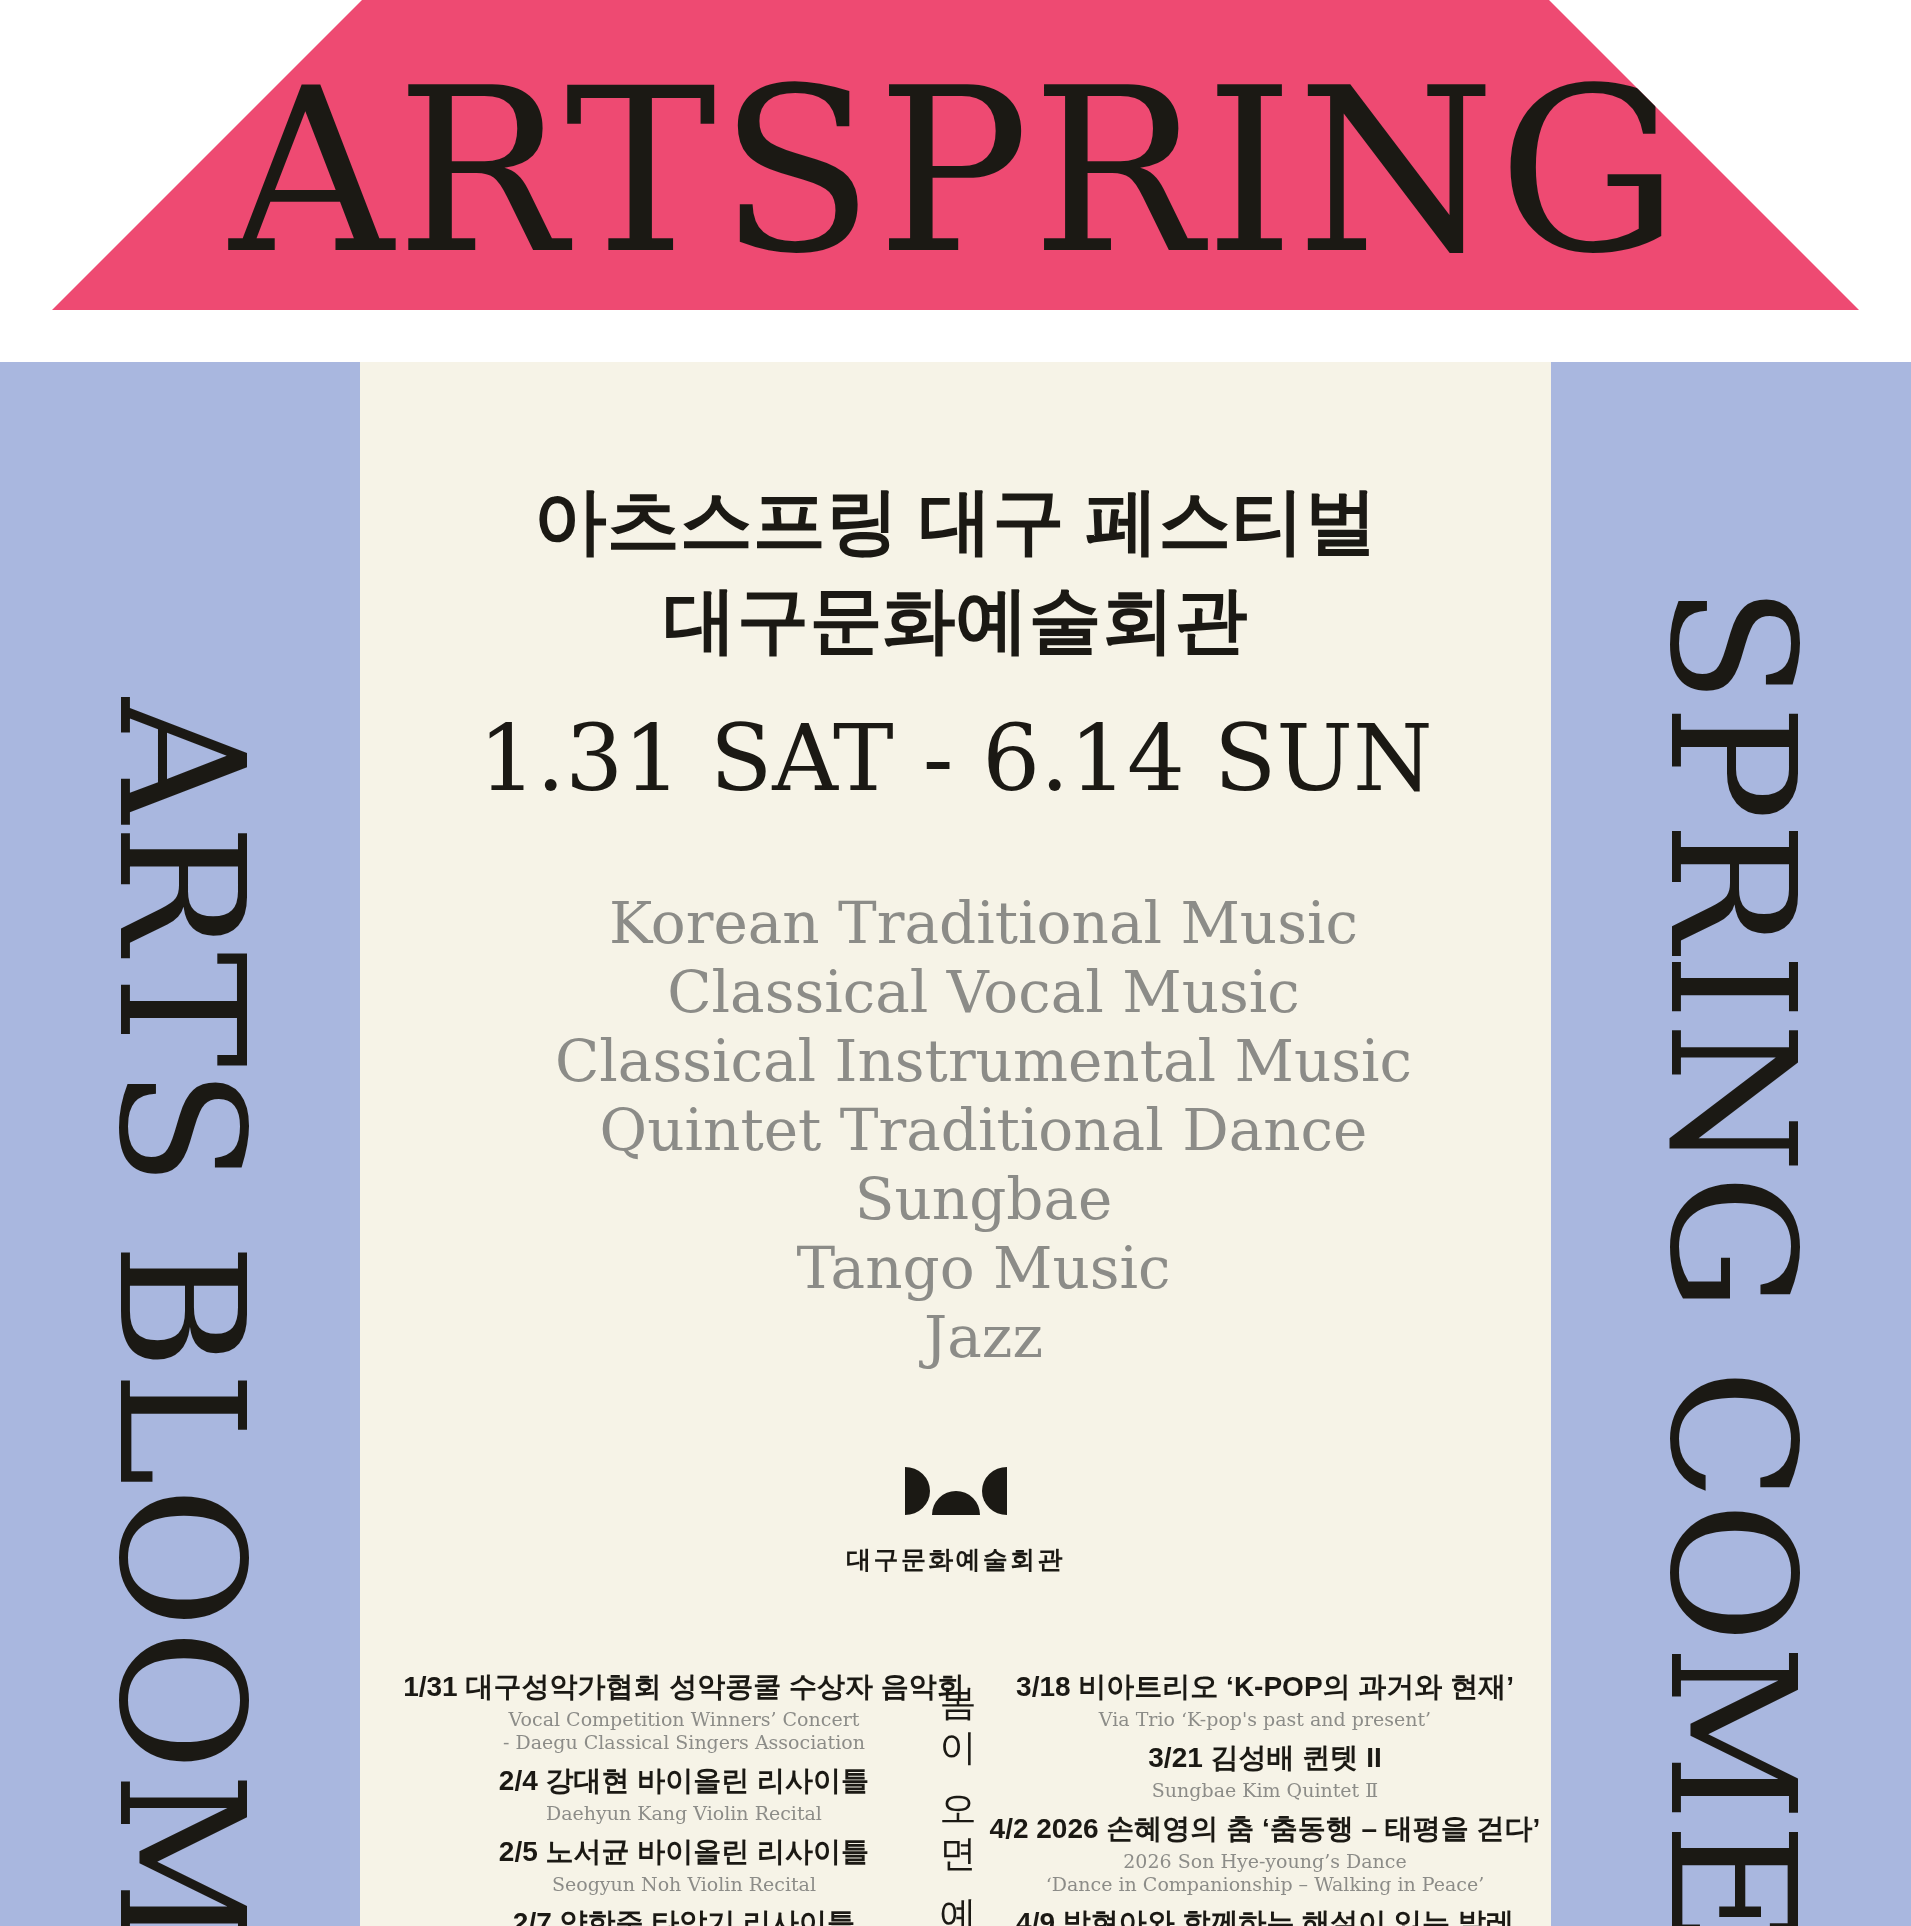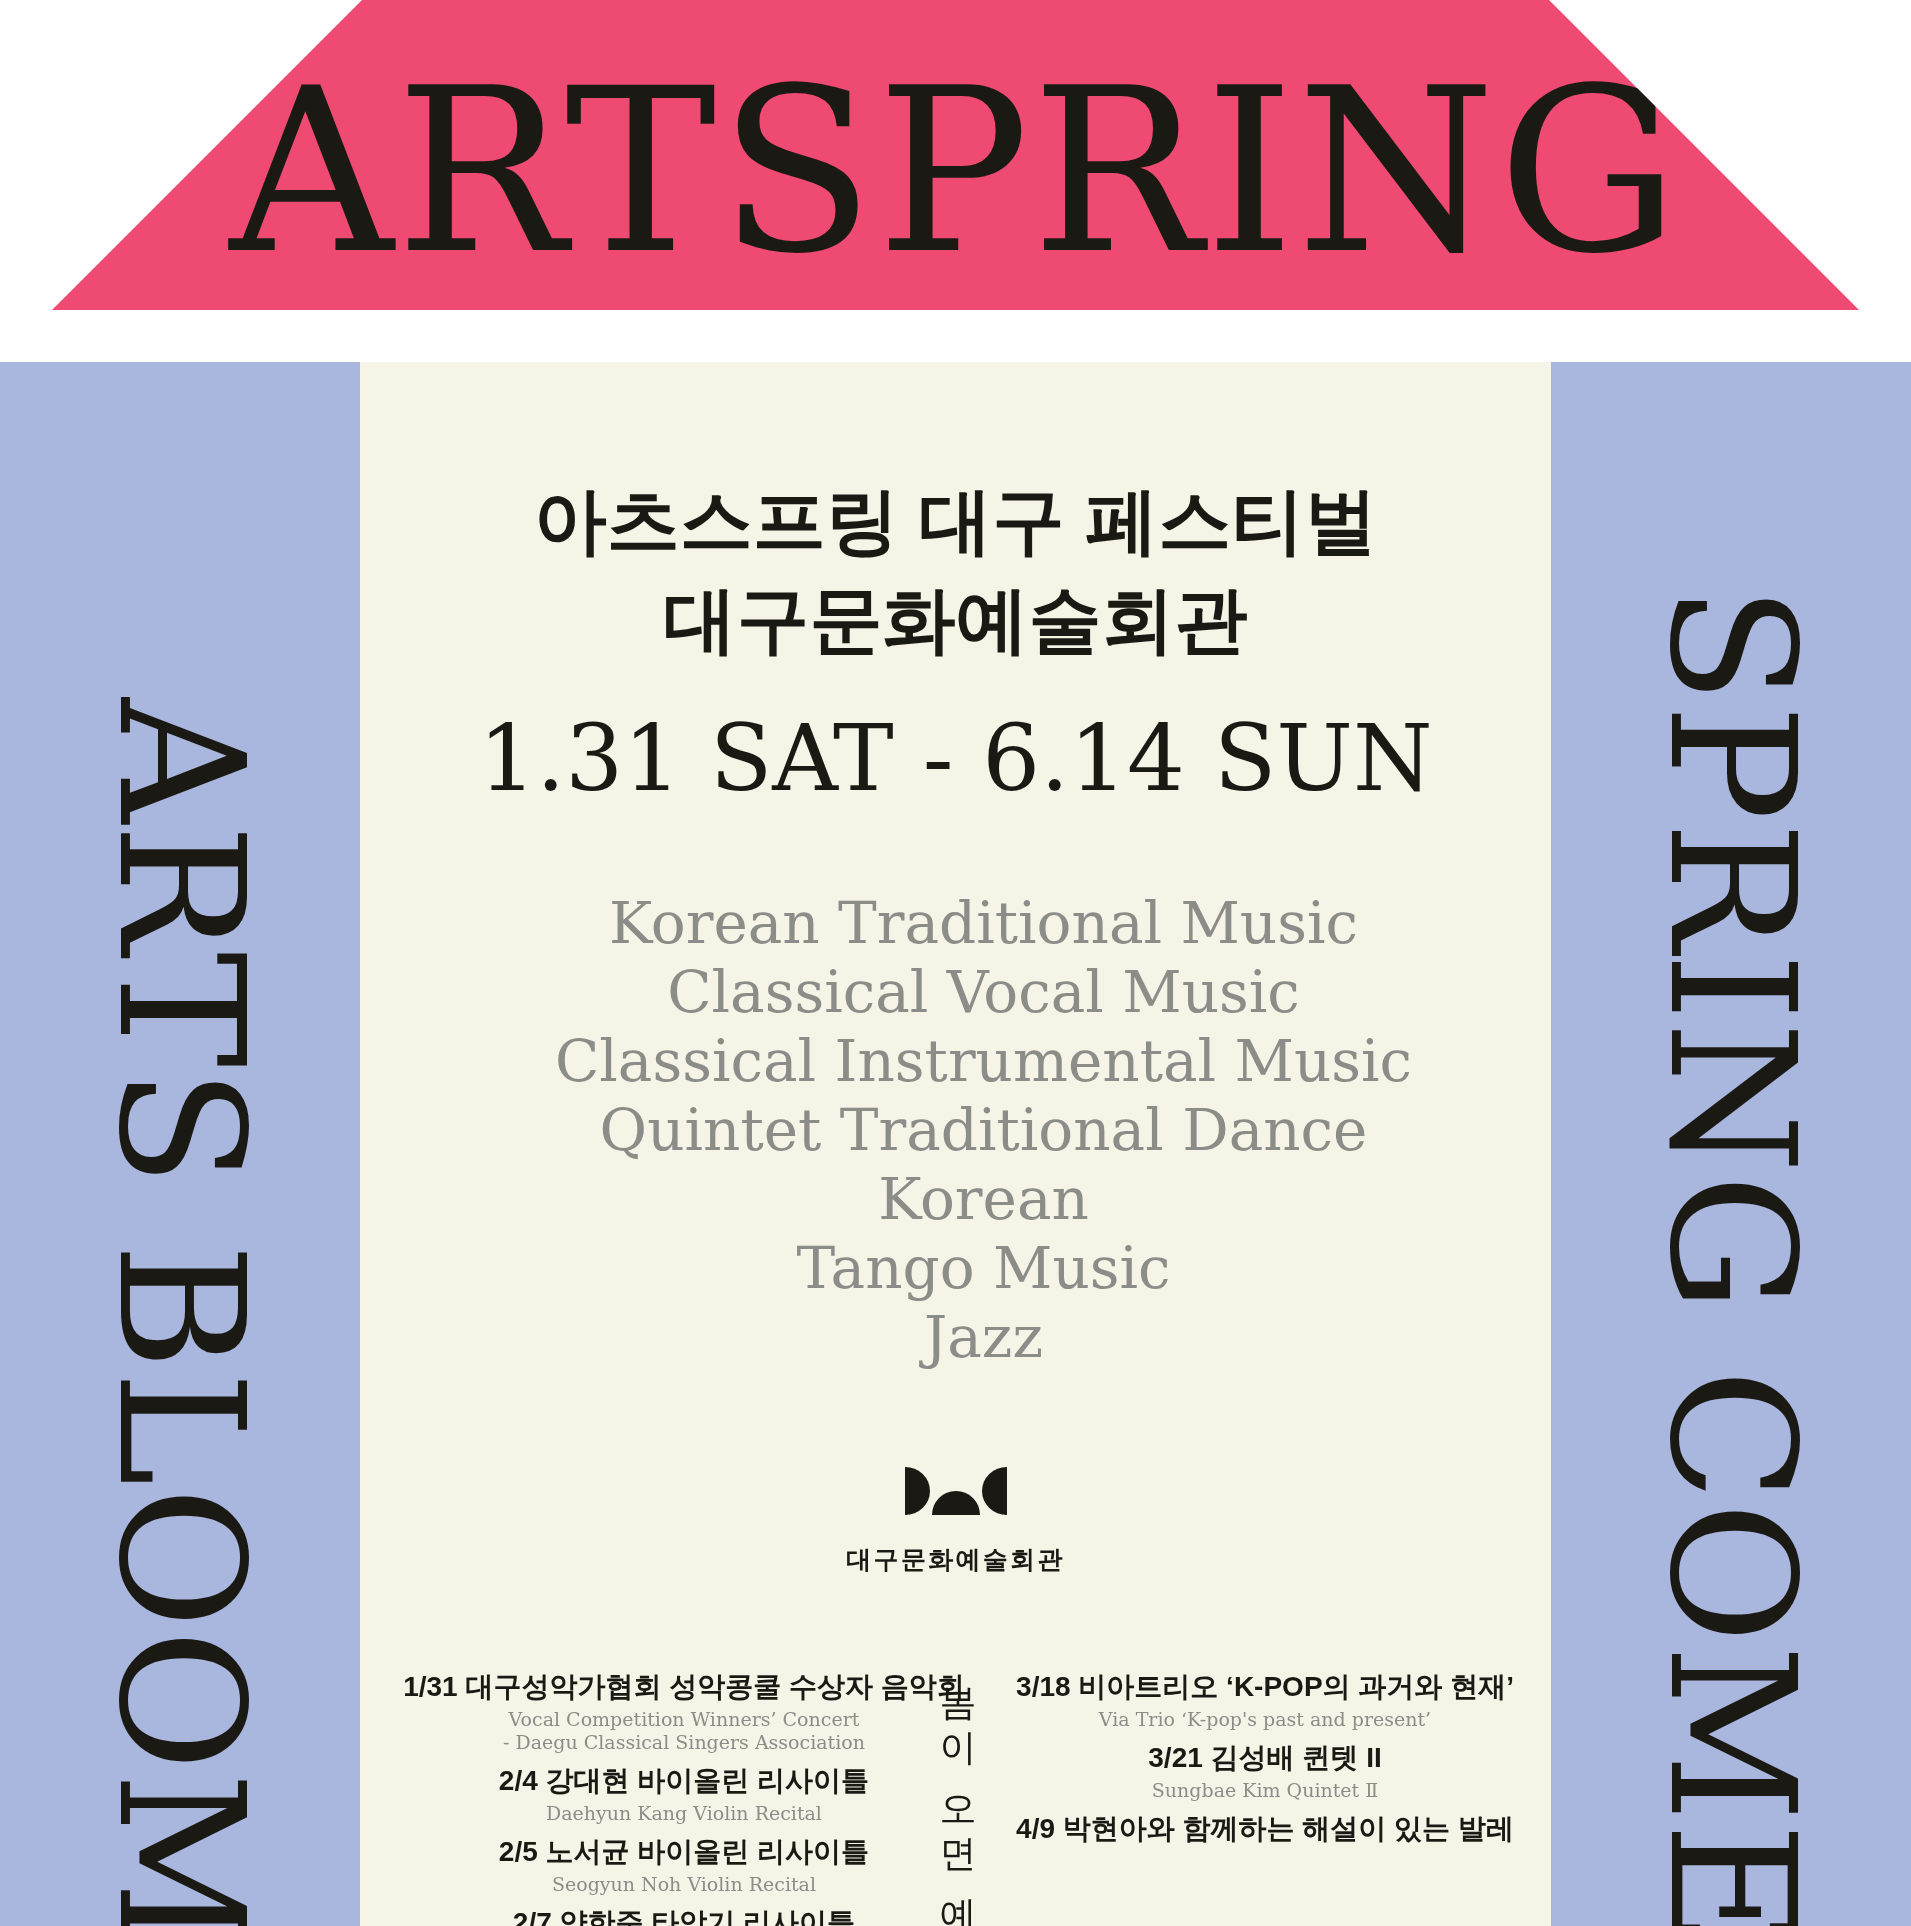--- a/index.html
+++ b/index.html
@@ -90,21 +90,21 @@
       <div>대구문화예술회관</div>
     </div>
 
     <div class="date-range">1.31 SAT - 6.14 SUN</div>
 
     <div class="genres">
         <div>Korean Traditional Music</div>
         <div>Classical Vocal Music</div>
         <div>Classical Instrumental Music</div>
         <div>Quintet Traditional Dance</div>
-        <div>Korean</div>
+        <div>Sungbae</div>
         <div>Tango Music</div>
         <div>Jazz</div>
       </div>
 
     <div class="logo-mark">
       <div class="lobe lobe-l"></div>
       <div class="dome"></div>
       <div class="lobe lobe-r"></div>
     </div>
     <div class="logo-text">대구문화예술회관</div>
@@ -142,20 +142,25 @@
     <div class="events events-right">
         <div class="event">
           <div class="ev-ko">3/18 비아트리오 ‘K-POP의 과거와 현재’</div>
           <div class="ev-en">Via Trio ‘K-pop's past and present’</div>
         </div>
         <div class="event">
           <div class="ev-ko">3/21 김성배 퀸텟 II</div>
           <div class="ev-en">Sungbae Kim Quintet Ⅱ</div>
         </div>
         <div class="event">
+          <div class="ev-ko">4/2 2026 손혜영의 춤 ‘춤동행 – 태평을 걷다’</div>
+          <div class="ev-en">2026 Son Hye-young’s Dance</div>
+          <div class="ev-en">‘Dance in Companionship – Walking in Peace’</div>
+        </div>
+        <div class="event">
           <div class="ev-ko">4/9 박현아와 함께하는 해설이 있는 발레</div>
         </div>
       </div>
 
   </div>
 
 </div>
 
 
 </body></html>

